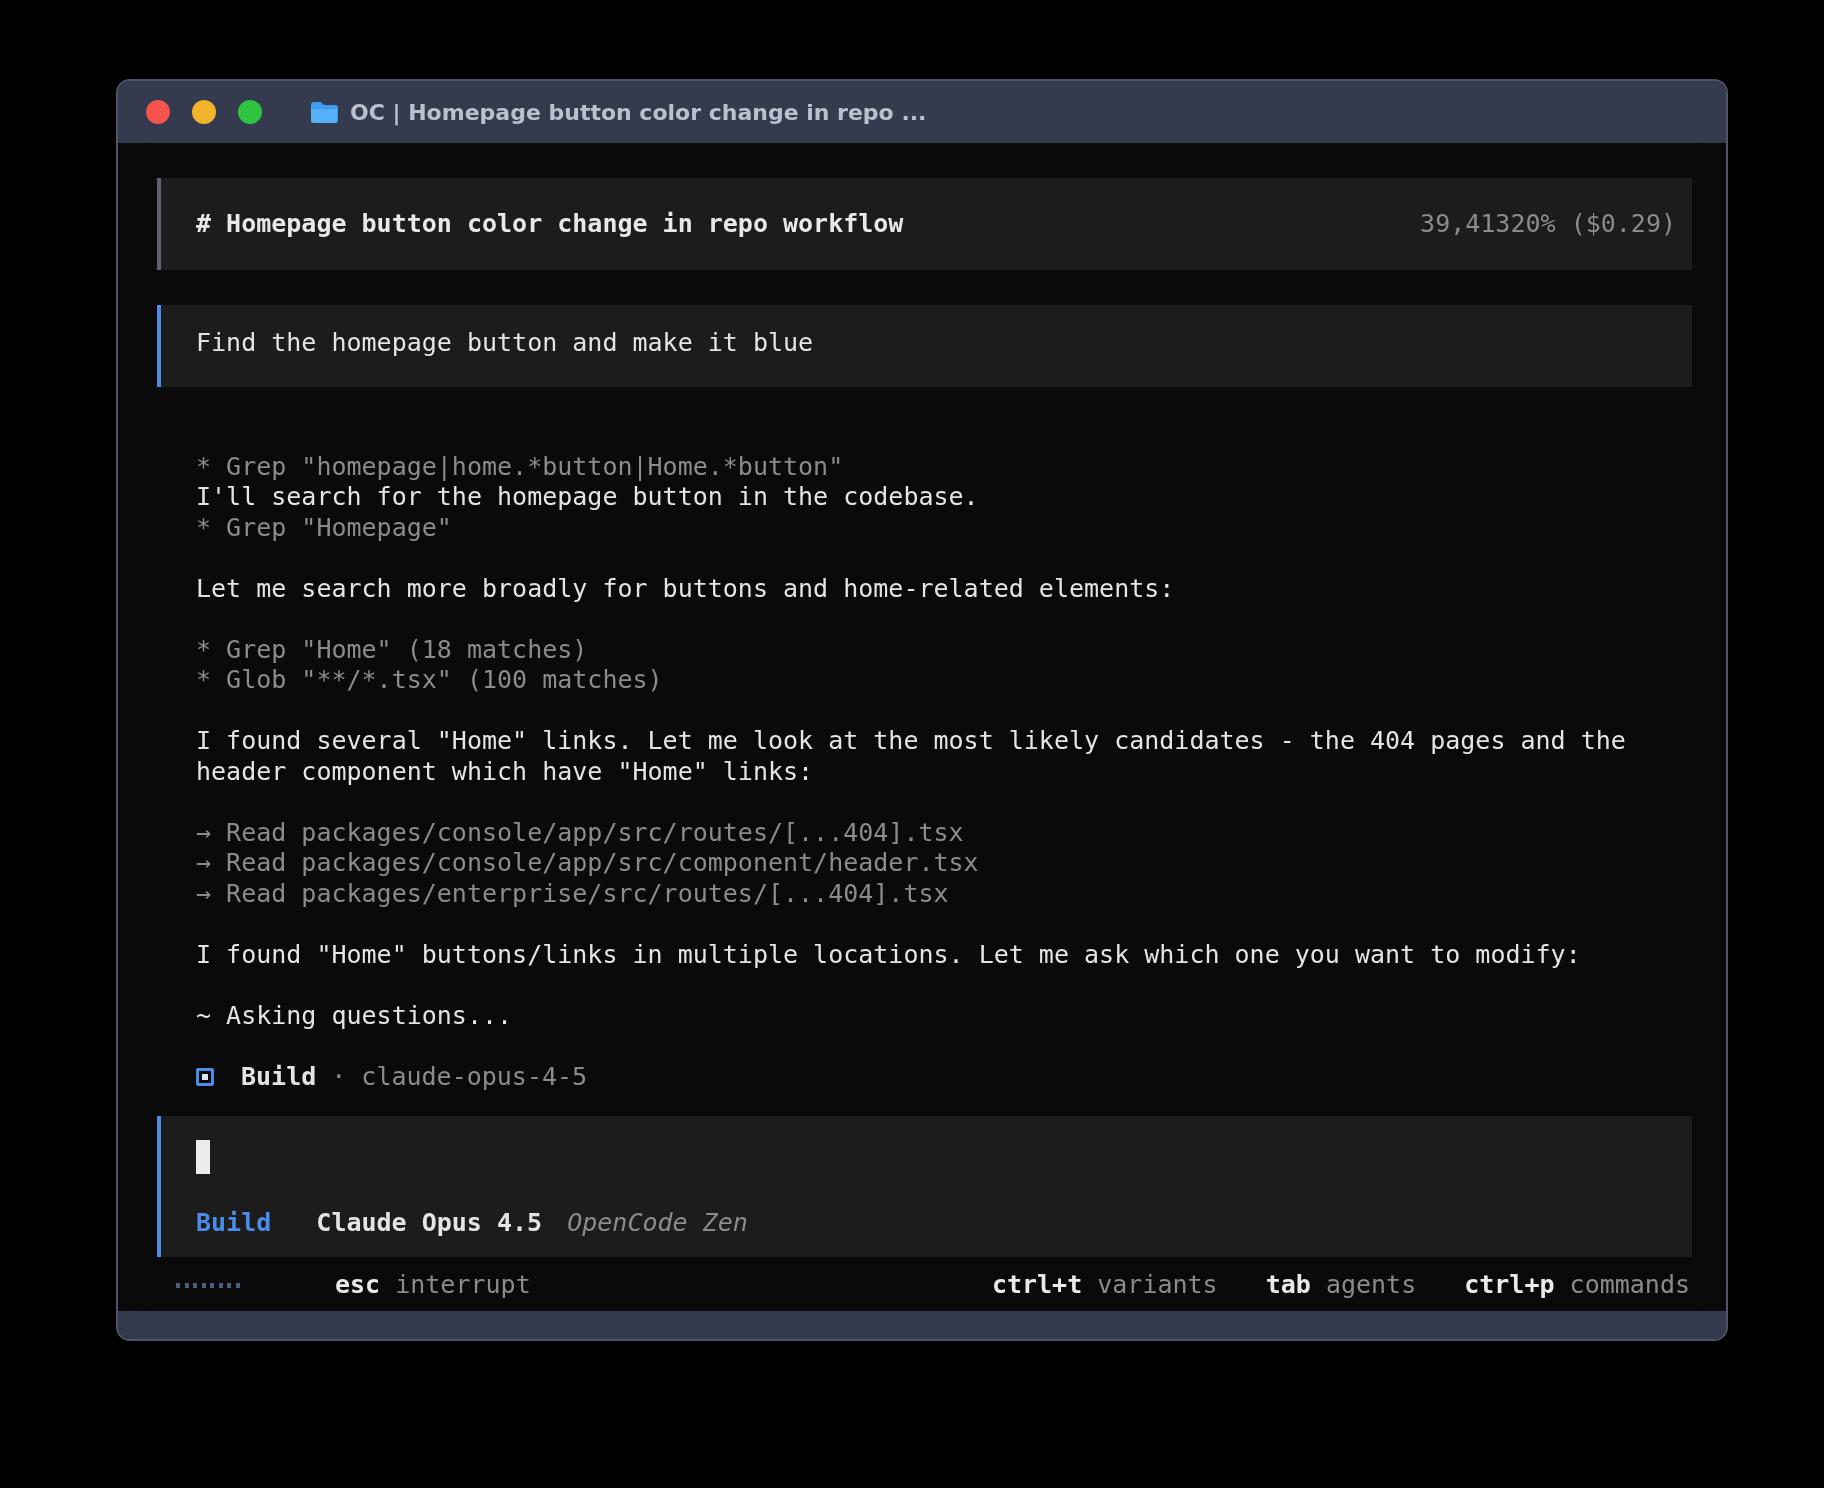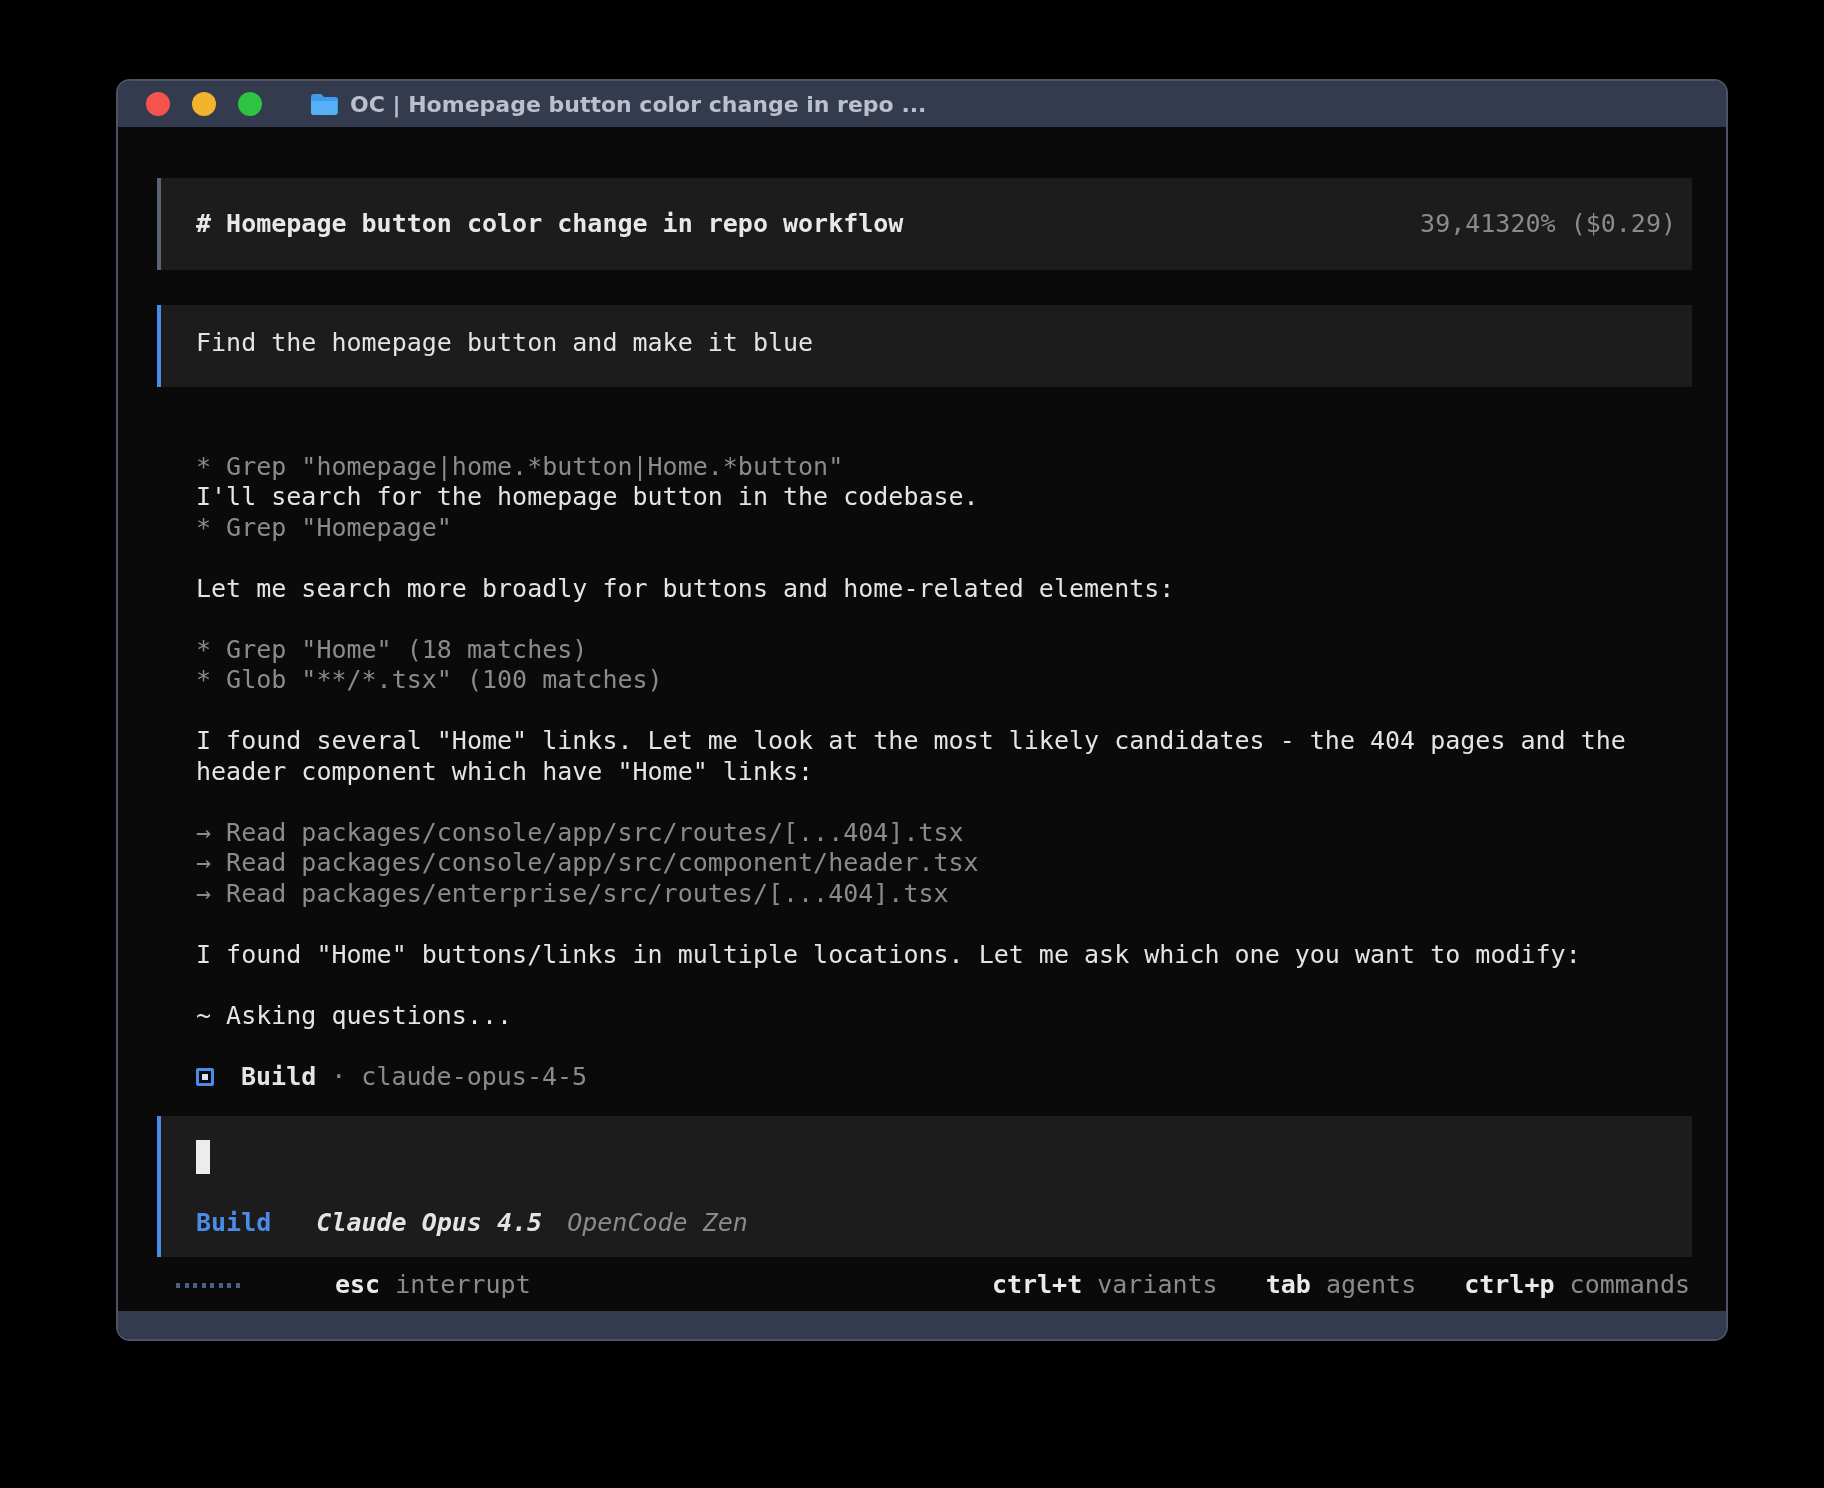--- a/index.html
+++ b/index.html
@@ -8,21 +8,21 @@
     font-family:"DejaVu Sans Mono",monospace;
     -webkit-font-smoothing:antialiased;
   }
   .window{
     position:absolute;left:116px;top:79px;width:1612px;height:1262px;
     background:#0a0a0a;border:2px solid #4e5468;border-radius:14px;
     box-sizing:border-box;overflow:hidden;
   }
   
   .titlebar{
-    position:absolute;left:0;top:0;right:0;height:46px;background:#353b4f;
+    position:absolute;left:0;top:0;right:0;height:62px;background:#353b4f;
     display:flex;align-items:center;padding-left:28px;box-sizing:border-box;
   }
   .light{width:24px;height:24px;border-radius:50%;margin-right:22px;flex:0 0 auto;}
   .light.red{background:#f5544d;}
   .light.yellow{background:#f3b32c;}
   .light.green{background:#2fc342;}
   .folder{margin-left:26px;margin-right:12px;display:flex;align-items:center;flex:0 0 auto;}
   .wtitle{
     font-family:"DejaVu Sans",sans-serif;font-weight:bold;font-size:22px;
     color:#bac0cd;white-space:nowrap;
@@ -62,21 +62,21 @@
   .agent-name{color:#e4e4e6;font-weight:bold;}
   .agent-sep{color:#8b8b8b;margin:0 15px;}
   .agent-model{color:#8b8b8b;}
   
   .composer{
     top:973px;height:141px;border-left:4px solid #4a8ce8;
   }
   .cursor{position:absolute;left:35px;top:24px;width:14px;height:34px;background:#ececec;}
   .composer-meta{position:absolute;left:35px;top:92px;white-space:nowrap;}
   .composer-agent{color:#4a8ce8;font-weight:bold;}
-  .composer-model{color:#e4e4e6;font-weight:bold;margin-left:30px;font-style:italic;}
+  .composer-model{color:#e4e4e6;font-weight:bold;margin-left:30px;}
   .composer-provider{color:#8b8b8b;margin-left:10px;font-style:italic;}
   
   .statusrow{
     position:absolute;left:58px;right:36px;top:1127px;height:30px;
     display:flex;align-items:center;font-size:25px;
   }
   .dots{display:inline-flex;align-items:center;width:64px;justify-content:space-between;flex:0 0 auto;}
   .dot{width:4px;height:5px;background:#4b6087;display:inline-block;}
   .hint{white-space:pre;margin-left:95px;}
   .hint .key{color:#e9eaec;font-weight:bold;}

